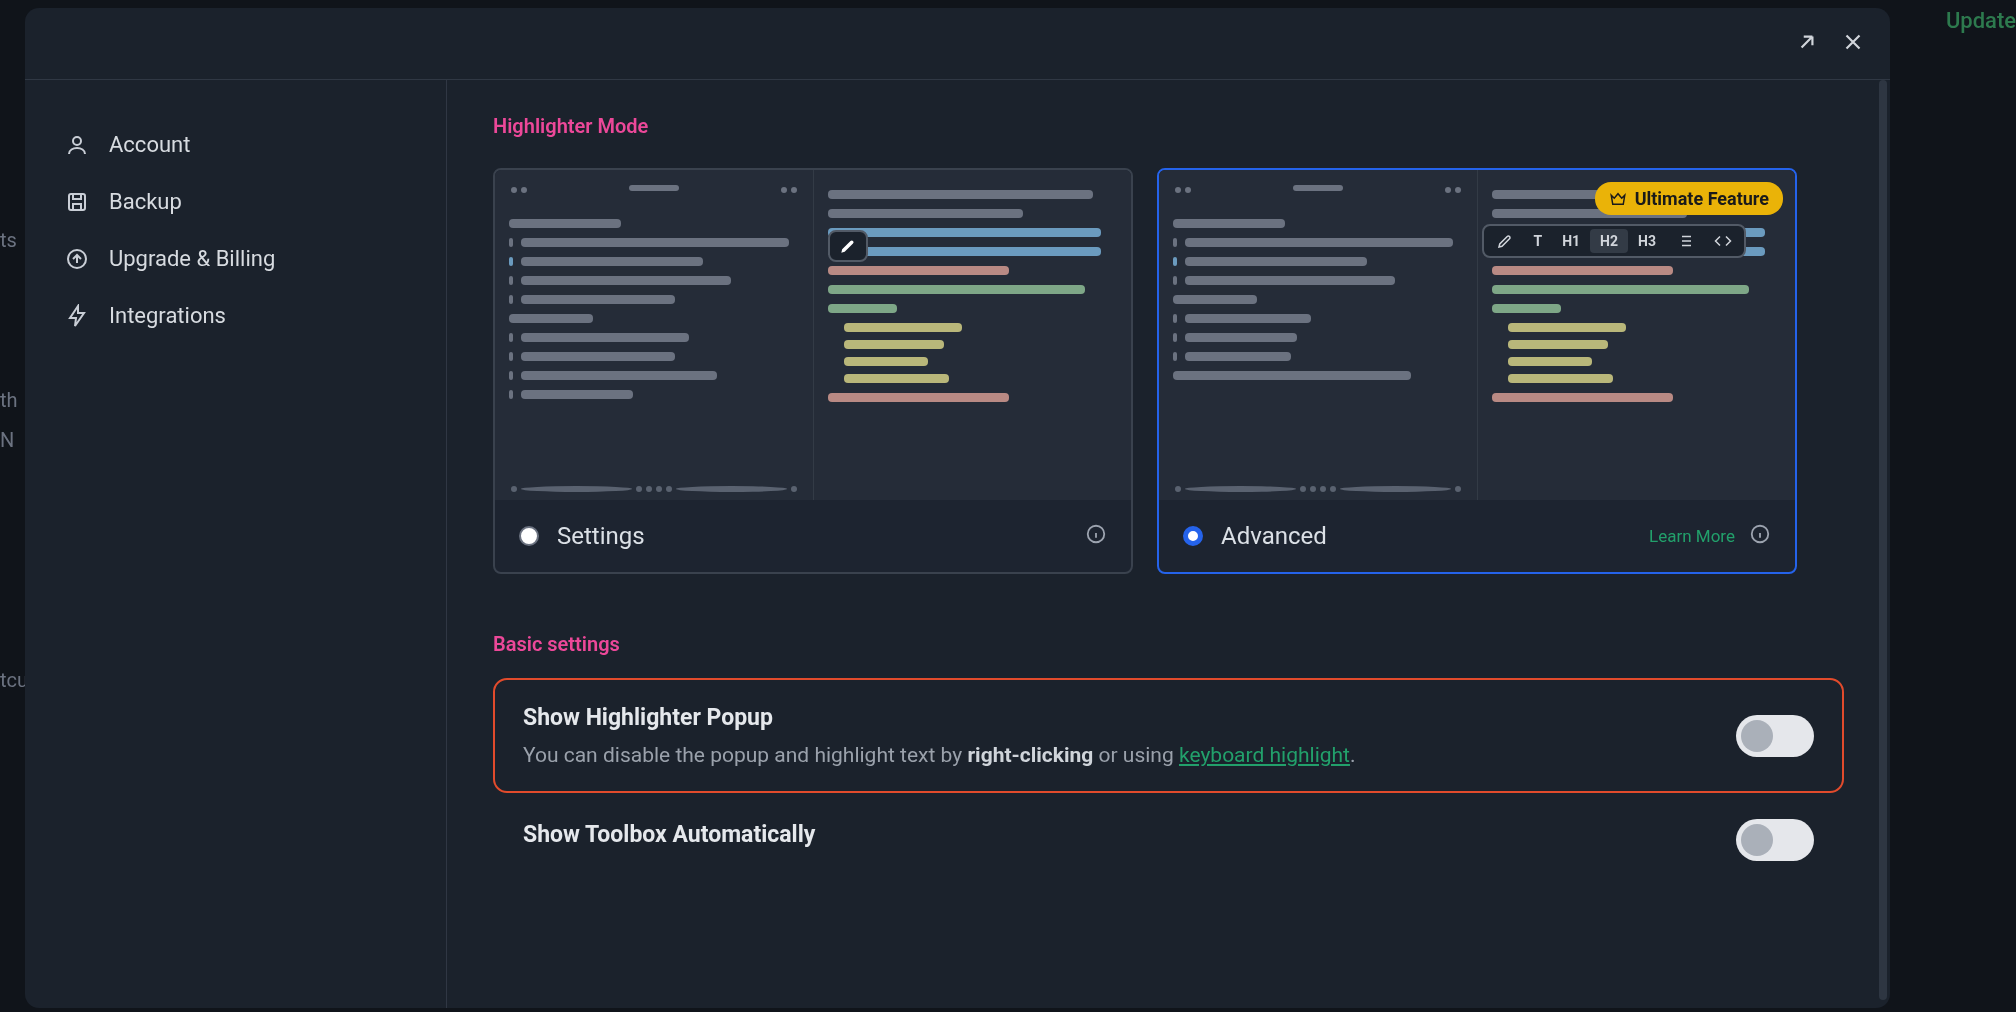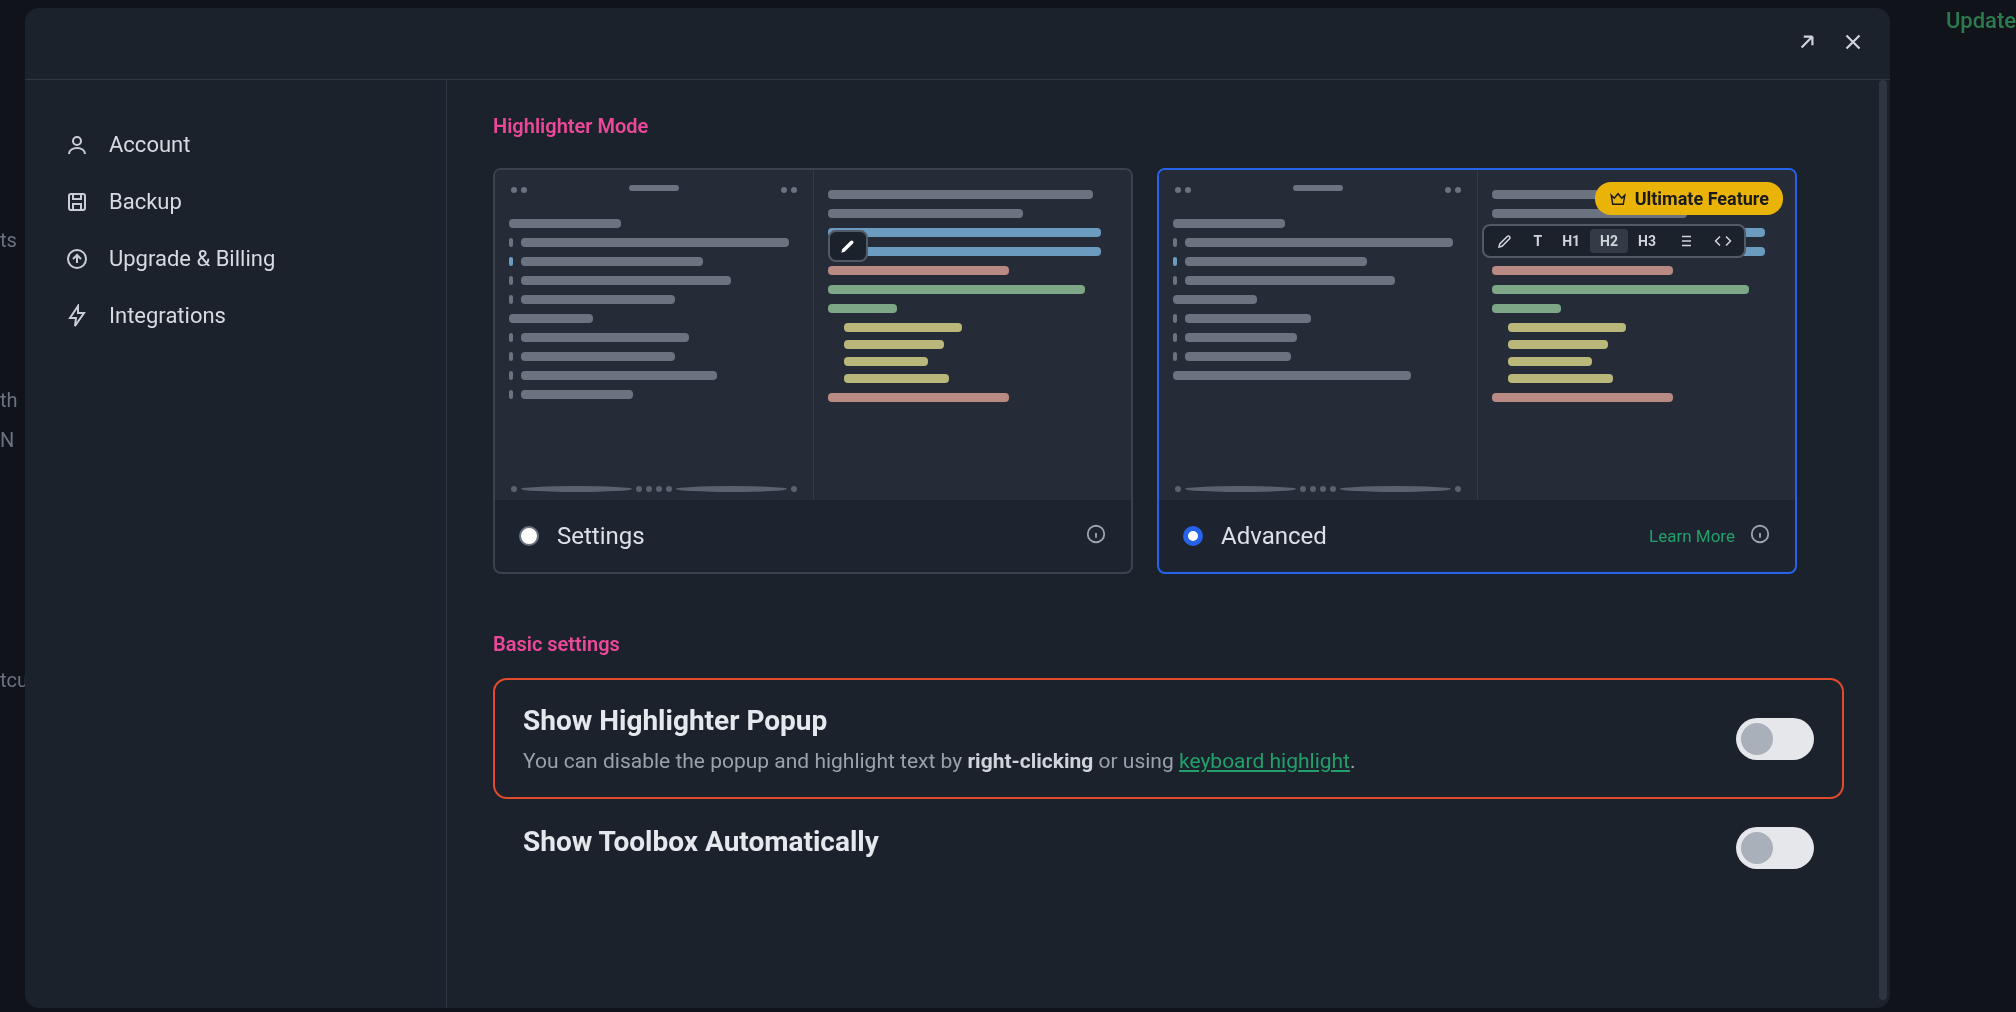--- a/index.html
+++ b/index.html
@@ -59,21 +59,21 @@
 .card-footer .left { display:flex; align-items:center; gap:18px; }
 .radio { width:20px; height:20px; border-radius:50%; border:2px solid #6b7280; background:#fff; }
 .radio.selected { border:5px solid #2563eb; background:#fff; }
 .mode-label { font-size:24px; color:#dbe0e6; }
 .info-ic svg{ width:22px; height:22px; stroke:#9ca3af; fill:none; stroke-width:2;}
 .learn-more { color:#22a06b; font-size:17px; margin-right:14px;margin-left:39px; }
 
 
 .setting-row { border:2px solid transparent; border-radius:14px; padding:24px 28px; display:flex; align-items:center; justify-content:space-between; }
 .setting-row.highlighted { border-color:#e24b2c; }
-.setting-text h3 { font-size:28px; font-weight:700; color:#e5e8ec; margin-bottom:12px;}
+.setting-text h3 { font-size:23px; font-weight:700; color:#e5e8ec; margin-bottom:12px;}
 .setting-text p { font-size:21px; color:#9aa1ab; }
 .setting-text strong { color:#cfd4da; font-weight:700;}
 .setting-text a { color:#22a06b; text-decoration:underline;}
 .toggle { width:78px; height:42px; background:#e5e7eb; border-radius:30px; position:relative; cursor:pointer;}
 .toggle .knob { position:absolute; left:5px; top:5px; width:32px; height:32px; border-radius:50%; background:#aab0b9; }
 </style>
 </head>
 <body>
 
 <div class="backdrop">

